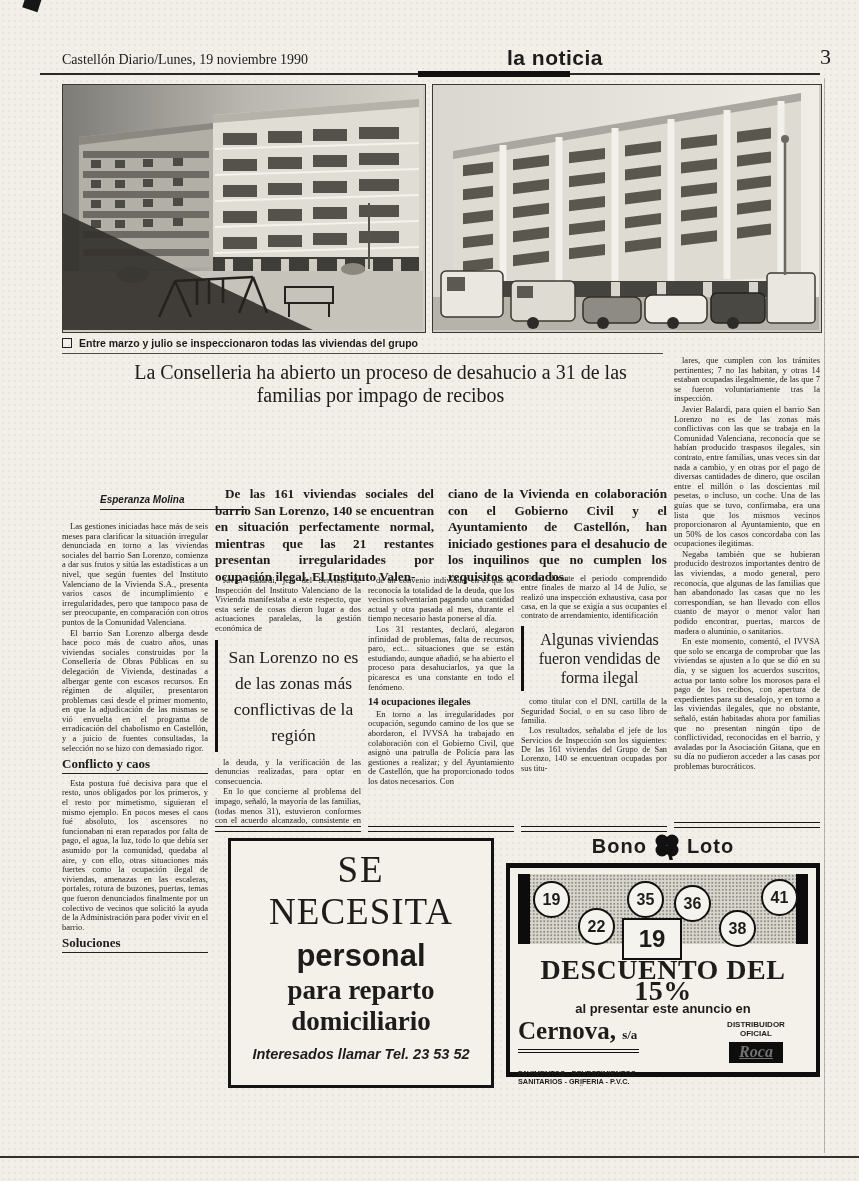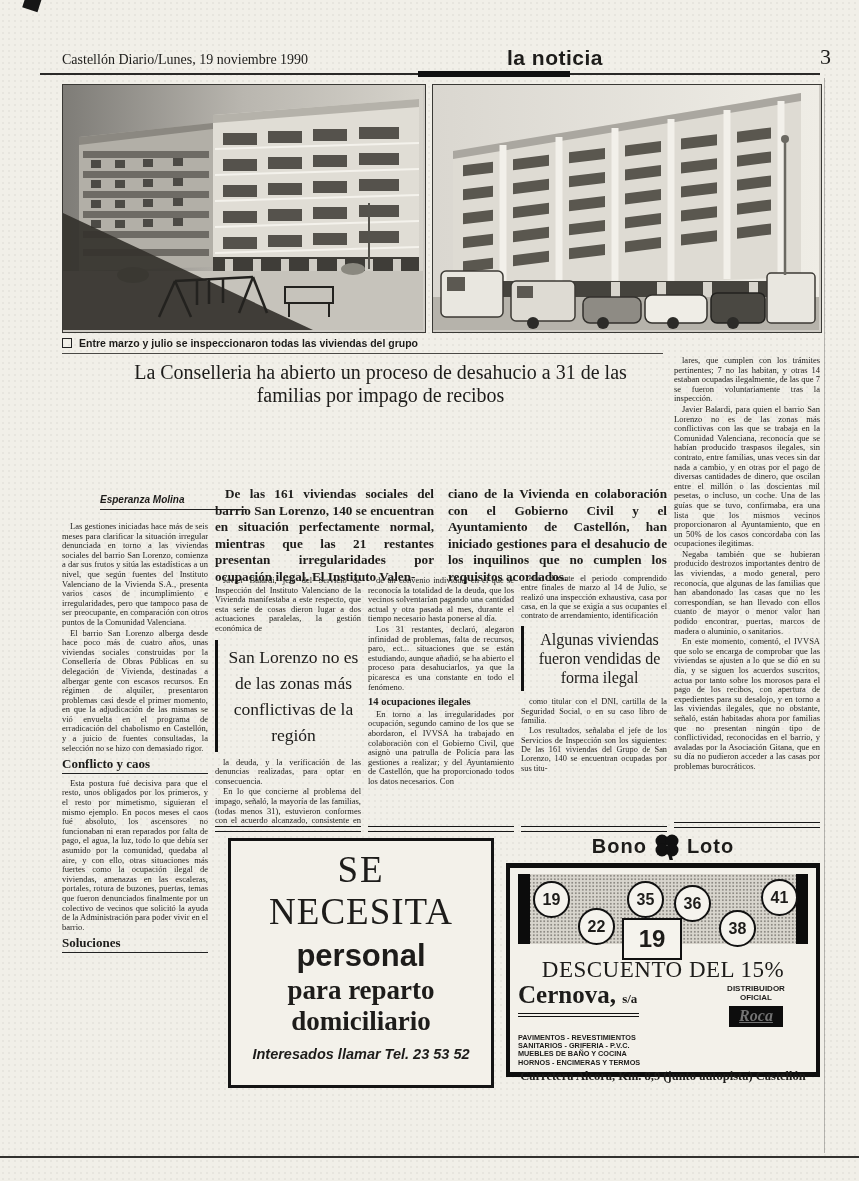--- a/index.html
+++ b/index.html
@@ -94,21 +94,21 @@
     background-image:radial-gradient(#8e8b84 0.9px, transparent 1px);
     background-size:3.5px 3.5px; }
   .bl-bar { position:absolute; top:0; width:12px; height:70px; background:#0c0c0c; }
   .bl-bar.left{left:0;} .bl-bar.right{right:0;}
   .bl-circle { position:absolute; width:33px; height:33px; border:2.5px solid #111; border-radius:50%;
     background:#f5f3ed; display:flex; align-items:center; justify-content:center;
     font-family:"Liberation Sans",sans-serif; font-weight:bold; font-size:16px; }
   .bl-square { position:absolute; left:104px; top:44px; width:56px; height:38px; border:2.5px solid #111;
     background:#f5f3ed; display:flex; align-items:center; justify-content:center;
     font-family:"Liberation Sans",sans-serif; font-weight:bold; font-size:24px; z-index:2; }
-  .bl-discount { margin-top:15px; text-align:center; font-weight:normal; font-size:23px; line-height:21px; letter-spacing:.5px; }
+  .bl-discount { margin-top:15px; text-align:center; font-weight:bold; font-size:28px; line-height:21px; letter-spacing:.5px; }
   .bl-present  { text-align:center; font-family:"Liberation Sans",sans-serif; font-weight:bold; font-size:13px; line-height:15px; }
   .bl-mid { display:flex; justify-content:space-between; margin-top:1px; }
   .bl-store { font-weight:bold; font-size:25px; line-height:27px; border-bottom:4px double #111; display:inline-block; padding:0 2px 1px 0; }
   .bl-sa { font-size:13px; }
   .bl-products { margin-top:17px; font-family:"Liberation Sans",sans-serif; font-weight:bold; font-size:7.3px; line-height:8.2px; }
   .bl-right { text-align:center; padding-top:3px; width:104px; }
   .bl-dist { font-family:"Liberation Sans",sans-serif; font-weight:bold; font-size:8px; line-height:9px; }
   .bl-roca { display:inline-block; margin-top:4px; background:#0d0d0d; color:#737373; padding:1px 10px 2px;
     font-style:italic; font-weight:bold; font-size:16px; text-decoration:underline; }
   .bl-address { text-align:center; font-weight:bold; font-size:12.5px; line-height:14px; margin-top:2px; }
@@ -411,20 +411,21 @@
         <div class="bl-bar right"></div>
         <div class="bl-circle" style="left:15px; top:7px;">19</div>
         <div class="bl-circle" style="left:60px; top:34px;">22</div>
         <div class="bl-circle" style="left:109px; top:7px;">35</div>
         <div class="bl-circle" style="left:156px; top:11px;">36</div>
         <div class="bl-circle" style="left:201px; top:36px;">38</div>
         <div class="bl-circle" style="left:243px; top:5px;">41</div>
         <div class="bl-square">19</div>
       </div>
       <div class="bl-discount">DESCUENTO DEL 15%</div>
+      <div class="bl-present">al presentar este anuncio en</div>
       <div class="bl-mid">
         <div class="bl-mid-left">
           <span class="bl-store"><span>Cernova,</span> <span class="bl-sa">s/a</span></span>
           <div class="bl-products">
             <div>PAVIMENTOS - REVESTIMIENTOS</div>
             <div>SANITARIOS - GRIFERIA - P.V.C.</div>
             <div>MUEBLES DE BAÑO Y COCINA</div>
             <div>HORNOS - ENCIMERAS Y TERMOS</div>
           </div>
         </div>

